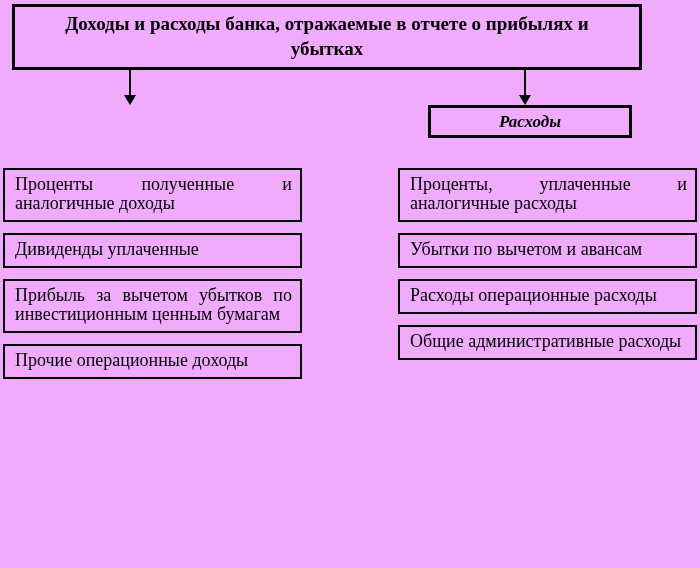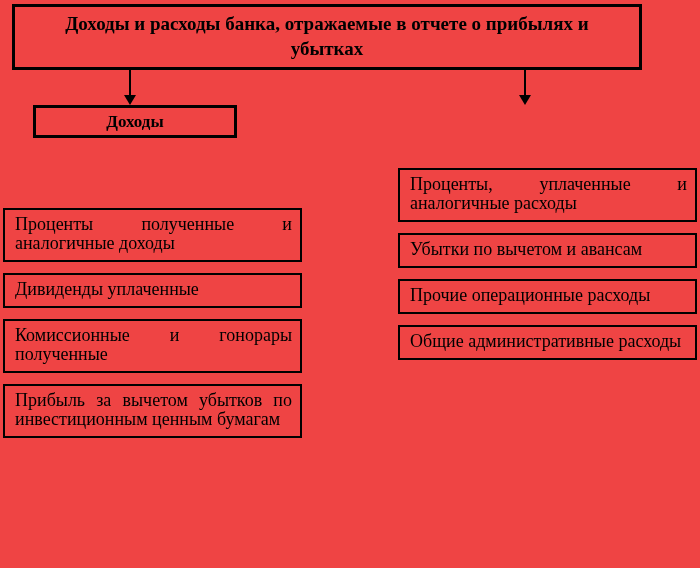--- a/index.html
+++ b/index.html
@@ -5,21 +5,21 @@
   * { margin: 0; padding: 0; box-sizing: border-box; }
   html, body { background: #ffffff; }
   body {
     font-family: "Liberation Serif", "DejaVu Serif", serif;
     color: #000000;
   }
   .canvas {
     position: relative;
     width: 700px;
     height: 568px;
-    background: #ef4444;
+    background: #f0abfc;
     overflow: hidden;
   }
   .title-box {
     position: absolute;
     left: 12px;
     top: 4px;
     width: 630px;
     height: 66px;
     border: 3px solid #000000;
     display: flex;
@@ -69,21 +69,21 @@
   .header-income  { left: 33px; }
   .header-expense { left: 428px; font-style: italic; }
   .column {
     position: absolute;
     top: 168px;
     width: 299px;
     display: flex;
     flex-direction: column;
     gap: 11px;
   }
-  .column-income  { left: 3px; margin-top: 40px; }
+  .column-income  { left: 3px; }
   .column-expense { left: 398px; }
   .item-box {
     width: 299px;
     border: 2px solid #000000;
     padding: 5px 8px 7px 10px;
     font-size: 18px;
     line-height: 19px;
     text-align: justify;
     text-align-last: left;
   }
@@ -100,32 +100,32 @@
   <div class="arrow arrow-left">
     <div class="arrow-shaft"></div>
     <div class="arrow-head"></div>
   </div>
 
   <div class="arrow arrow-right">
     <div class="arrow-shaft"></div>
     <div class="arrow-head"></div>
   </div>
 
-  <div class="header-box header-income">
-    <span>Доходы</span>
+
+  <div class="header-box header-expense">
+    <span>Расходы</span>
   </div>
-
 
   <div class="column column-income">
     <div class="item-box">Проценты полученные и аналогичные доходы</div>
     <div class="item-box">Дивиденды уплаченные</div>
-    <div class="item-box">Комиссионные и гонорары полученные</div>
     <div class="item-box">Прибыль за вычетом убытков по инвестиционным ценным бумагам</div>
+    <div class="item-box">Прочие операционные доходы</div>
   </div>
 
   <div class="column column-expense">
     <div class="item-box">Проценты, уплаченные и аналогичные расходы</div>
     <div class="item-box">Убытки по вычетом и авансам</div>
-    <div class="item-box">Прочие операционные расходы</div>
+    <div class="item-box">Расходы операционные расходы</div>
     <div class="item-box">Общие административные расходы</div>
   </div>
 
 </div>
 
 </body></html>

